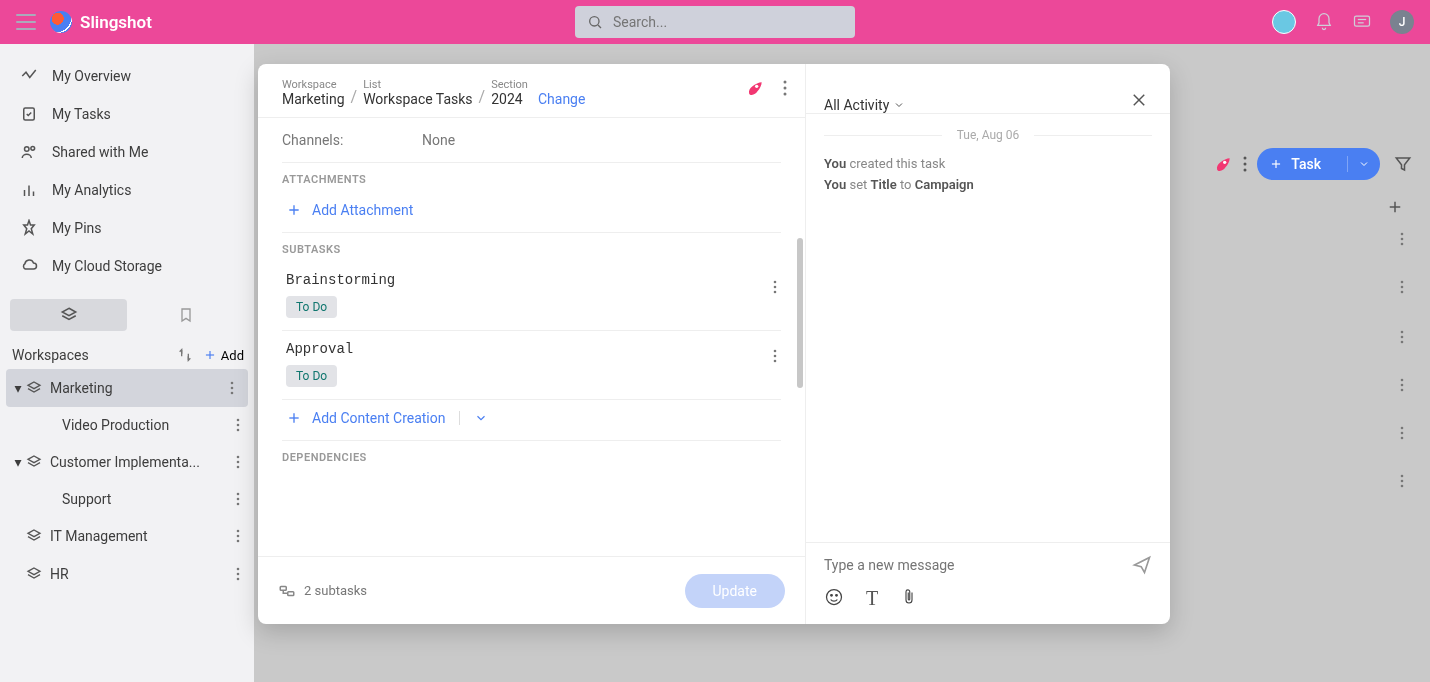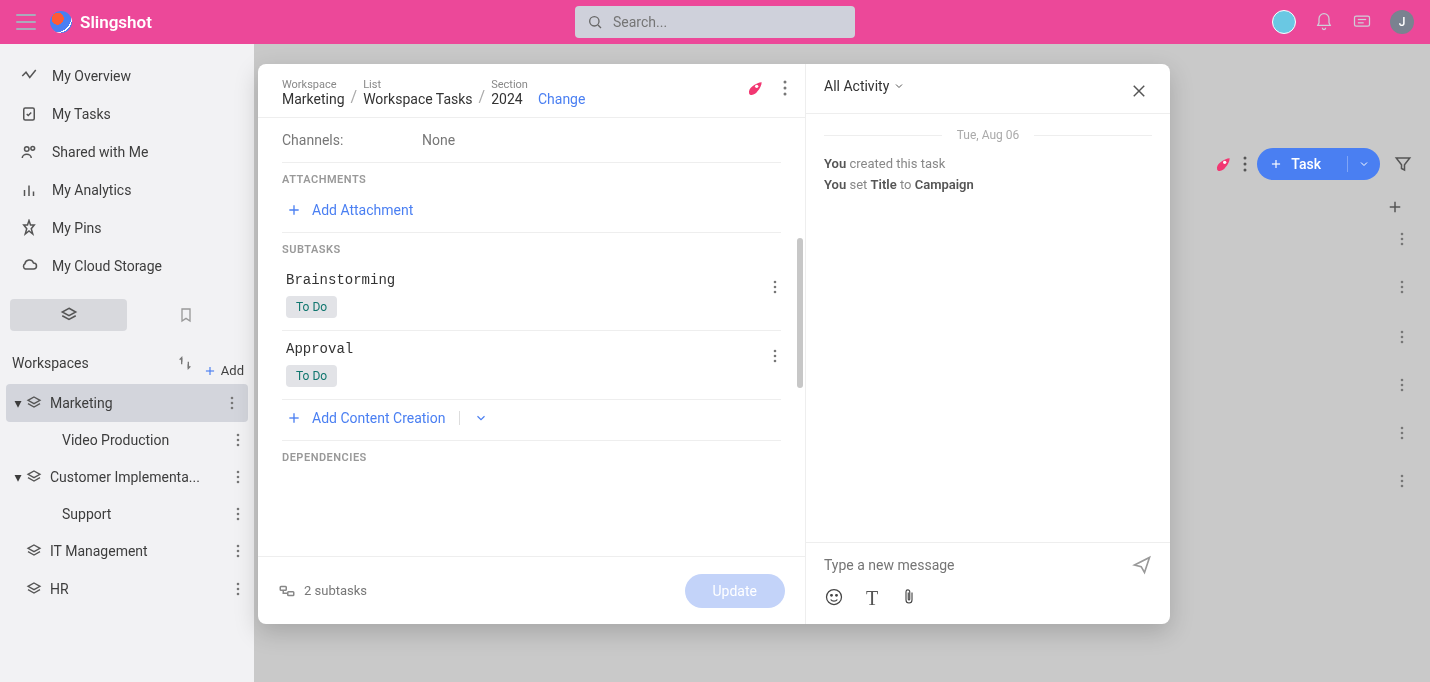--- a/index.html
+++ b/index.html
@@ -21,21 +21,21 @@
 
 
 .sidebar { position:absolute; left:0; top:44px; bottom:0; width:254px; background:#f2f2f4; padding-top:13px; }
 .nav-item { height:38px; display:flex; align-items:center; padding:0 20px; gap:14px; color:#3d3d3d; font-size:14px; cursor:pointer; }
 .nav-item svg { flex-shrink:0; }
 .sidebar-tabs { display:flex; margin:14px 10px 0; }
 .sidebar-tab { flex:1; height:32px; display:flex; align-items:center; justify-content:center; border-radius:4px; cursor:pointer; }
 .sidebar-tab.active { background:#d8d9dd; }
 .workspaces-hdr { display:flex; align-items:center; padding:16px 10px 6px 12px; font-size:14px; color:#3d3d3d; }
 .workspaces-hdr .sort { margin-left:auto; cursor:pointer; }
-.workspaces-hdr .add { margin-left:10px; color:#404040; display:flex; align-items:center; gap:4px; cursor:pointer; font-size:13px;margin-top:16px; }
+.workspaces-hdr .add { margin-left:10px; color:#000000; display:flex; align-items:center; gap:4px; cursor:pointer; font-size:13px; }
 .ws-item { height:38px; display:flex; align-items:center; padding:0 10px 0 12px; font-size:14px; color:#3d3d3d; cursor:pointer; position:relative; }
 .ws-item.selected { background:#d3d5dc; border-radius:4px; margin:0 6px; padding-left:6px; }
 .ws-item .caret { width:12px; text-align:center; }
 .ws-item .stack { margin:0 8px 0 2px; }
 .ws-item .dots { margin-left:auto; color:#777; cursor:pointer; padding:4px; }
 .ws-sub { padding-left:62px; height:36px; display:flex; align-items:center; font-size:14px; color:#3d3d3d; cursor:pointer; }
 .ws-sub .dots { margin-left:auto; margin-right:10px; color:#777; padding:4px; cursor:pointer; }
 
 
 .bg-toolbar { position:absolute; right:14px; top:148px; display:flex; align-items:center; gap:10px; }
@@ -73,21 +73,21 @@
 .subtask .dots { color:#777; cursor:pointer; padding:4px; margin-top:4px; }
 .add-sub-row { display:flex; align-items:center; padding:10px 24px 14px 28px; }
 .add-sub-row .chev { margin-left:14px; border-left:1px solid #ddd; padding-left:14px; color:#4a7ff2; cursor:pointer; }
 .scroll-thumb { position:absolute; right:2px; top:120px; width:6px; height:150px; background:#c7c7c7; border-radius:3px; }
 .mleft-footer { height:68px; border-top:1px solid #eee; display:flex; align-items:center; padding:0 20px; }
 .foot-subtasks { display:flex; align-items:center; gap:8px; color:#777; font-size:13px; }
 .update-btn { margin-left:auto; background:#c3d3f9; color:#fff; border:none; border-radius:18px; height:34px; padding:0 28px; font-size:14px; cursor:default; }
 
 
 .mright { width:364px; display:flex; flex-direction:column; }
-.mright-hdr { height:50px; display:flex; align-items:flex-start; padding:14px 18px; font-size:14px; color:#333; border-bottom:1px solid #eee; }
+.mright-hdr { height:50px; display:flex; align-items:flex-end; padding:0 18px; font-size:14px; color:#333; border-bottom:1px solid #eee; }
 .mright-hdr .drop { display:flex; align-items:center; gap:4px; cursor:pointer; }
 .mright-hdr .close { margin-left:auto; cursor:pointer; color:#555; padding:4px; }
 .activity-body { flex:1; padding:14px 18px; font-size:13px; }
 .date-sep { text-align:center; color:#aaa; font-size:12px; position:relative; margin-bottom:14px; }
 .date-sep::before, .date-sep::after { content:""; position:absolute; top:50%; width:36%; height:1px; background:#eee; }
 .date-sep::before { left:0; } .date-sep::after { right:0; }
 .act-line { color:#888; margin-bottom:6px; }
 .act-line b { color:#555; font-weight:600; }
 .msg-input-wrap { border-top:1px solid #eee; }
 .msg-input { display:flex; align-items:center; padding:12px 18px; }

